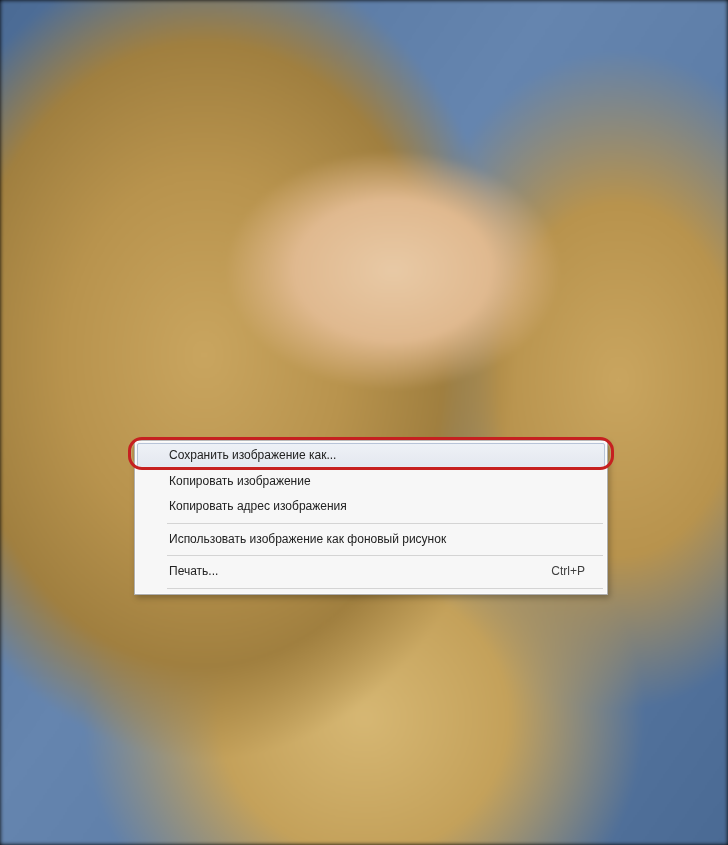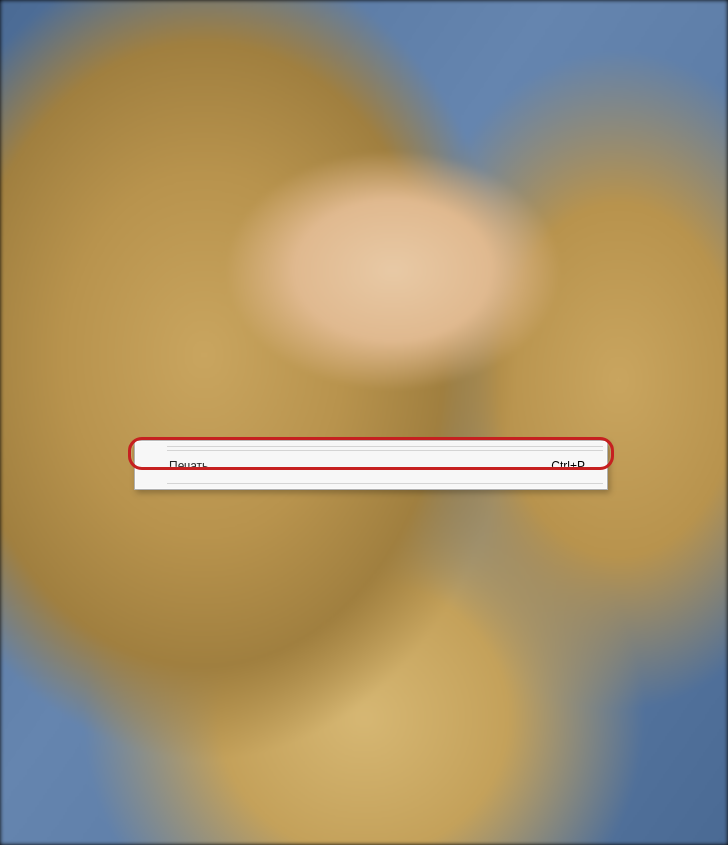--- a/index.html
+++ b/index.html
@@ -52,40 +52,56 @@
       border: 1px solid #b8c4d8;
       border-radius: 2px;
       margin: 0;
       padding: 4px 19px 4px 31px;
     }
     .menu-separator {
       height: 1px;
       background: #d4d4d4;
       margin: 3px 2px 3px 30px;
     }
-    .shortcut { color: #000000; }
+    .shortcut { color: #404040; }
     .highlight-ring {
       position: absolute;
       left: 128px;
       top: 437px;
       width: 486px;
       height: 33px;
       border: 3px solid #c62020;
       border-radius: 14px;
       pointer-events: none;
       box-shadow: 0 0 0 1px rgba(255,255,255,0.15) inset;
     }
   </style>
 </head>
 <body>
 
 <div class="photo-bg"></div>
 
 <div class="context-menu">
+  <div class="menu-item highlighted">
+    <span>Сохранить изображение как...</span>
+    <span class="shortcut"></span>
+  </div>
+  <div class="menu-item">
+    <span>Копировать изображение</span>
+    <span class="shortcut"></span>
+  </div>
+  <div class="menu-item">
+    <span>Копировать адрес изображения</span>
+    <span class="shortcut"></span>
+  </div>
   <div class="menu-separator"></div>
+  <div class="menu-item">
+    <span>Использовать изображение как фоновый рисунок</span>
+    <span class="shortcut"></span>
+  </div>
   <div class="menu-separator"></div>
   <div class="menu-item">
     <span>Печать...</span>
     <span class="shortcut">Ctrl+P</span>
   </div>
   <div class="menu-separator"></div>
 </div>
 
 <div class="highlight-ring"></div>
 

